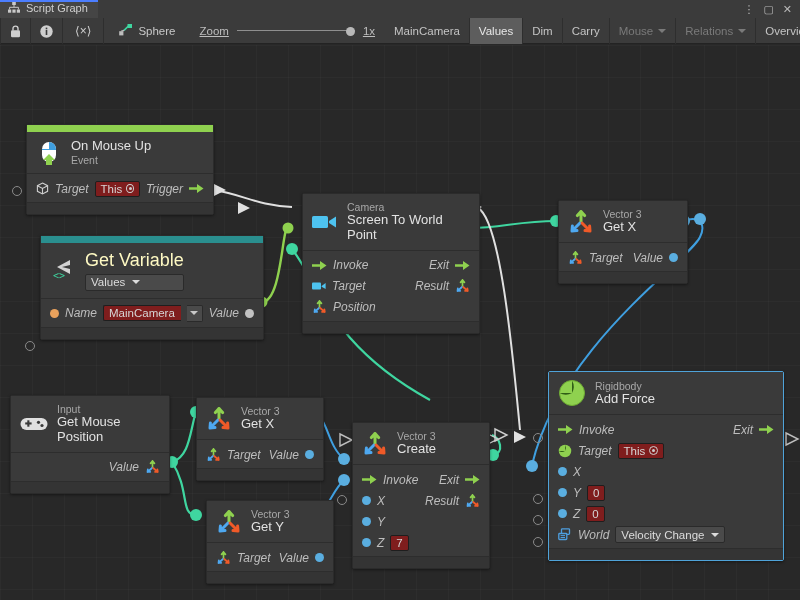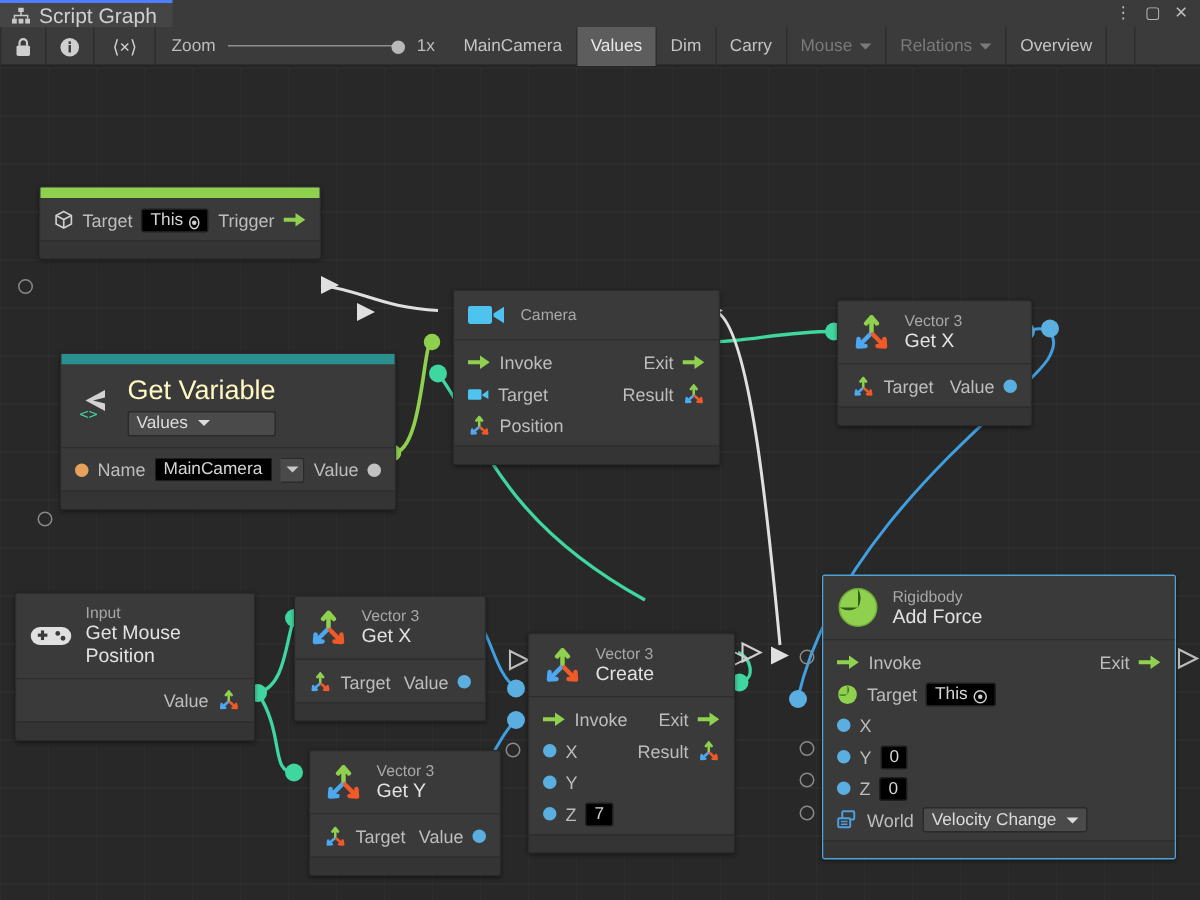--- a/index.html
+++ b/index.html
@@ -13,22 +13,22 @@
   #app { position:relative; width:800px; height:600px; overflow:hidden; }
 
   
   .titlebar {
     position:absolute; left:0; top:0; width:800px; height:18px;
     background:#3b3b3b;
   }
   .tab {
     position:absolute; left:0; top:0; height:18px;
     background:#454545; border-top:2px solid #4c7eff;
-    display:flex; align-items:center; padding:0 10px 0 8px; gap:6px;
-    font-size:14px; color:#cfcfcf;
+    display:flex; align-items:flex-start; padding:0 10px 0 8px; gap:6px;
+    font-size:11px; color:#cfcfcf;
   }
   .tab .tabicon { width:12px; height:11px; flex:none; }
   .winbtns {
     position:absolute; right:4px; top:0; height:18px;
     display:flex; align-items:center; gap:9px; padding-right:4px;
   }
   .winbtns span { font-size:11px; color:#b9b9b9; line-height:1; cursor:default; }
 
   
   .toolbar {
@@ -39,21 +39,21 @@
   .tb-btn {
     display:flex; align-items:center; justify-content:center;
     padding:0 9px; height:26px; color:#c4c4c4;
     border-right:1px solid #2e2e2e;
   }
   .tb-btn.first { border-left:1px solid #2e2e2e; }
   .tb-btn.active { background:#5d5d5d; color:#e8e8e8; }
   .tb-btn.dim { color:#7a7a7a; }
   .tb-btn.wide { padding:0 12px; }
   .obj-chip { display:flex; align-items:center; gap:6px; padding:0 14px; color:#c9c9c9; }
-  .zoom-wrap { display:flex; align-items:center; gap:8px; padding:0 10px; color:#bdbdbd; }
+  .zoom-wrap { display:flex; align-items:center; gap:8px; padding:0 10px; color:#bdbdbd;text-decoration:underline; }
   .zoom-track { position:relative; width:118px; height:10px; display:flex; align-items:center; }
   .zoom-line { width:100%; height:1px; background:#8f8f8f; }
   .zoom-knob {
     position:absolute; right:0; top:1px; width:9px; height:9px;
     border-radius:50%; background:#b8b8b8;
   }
   .caret { display:inline-block; width:0;height:0; margin-left:5px;
     border-left:4px solid transparent;border-right:4px solid transparent;
     border-top:4px solid currentColor; }
 
@@ -85,28 +85,28 @@
   .node .head .titles { display:flex; flex-direction:column; justify-content:center; line-height:1.15; }
   .node .head .sub { font-size:10.5px; color:#a8a8a8; }
   .node .head .main { font-size:13px; color:#e2e2e2; }
   .node .body { padding:4px 0 3px 0; background:#3a3a3a; }
   .node .foot { height:12px; background:#343434; border-top:1px solid #2d2d2d; }
 
   .row {
     display:flex; align-items:center; height:21px;
     padding:0 9px; gap:6px; position:relative;
   }
-  .row .lbl { color:#bdbdbd; font-size:12px; }
+  .row .lbl { color:#bdbdbd; font-size:12px;font-style:italic; }
   .row .right { margin-left:auto; display:flex; align-items:center; gap:6px; }
 
   
   .field {
-    background:#000000; border:1px solid #1e1e1e; border-radius:2px;
+    background:#7f1d1d; border:1px solid #1e1e1e; border-radius:2px;
     color:#d6d6d6; font-size:11.5px; padding:1px 5px; min-width:16px;
-    display:inline-flex; align-items:flex-end; gap:4px; height:16px;
+    display:inline-flex; align-items:center; gap:4px; height:16px;
   }
   .dropdown {
     background:#4a4a4a; border:1px solid #2a2a2a; border-radius:2px;
     color:#dcdcdc; font-size:11.5px; padding:1px 5px; height:17px;
     display:inline-flex; align-items:center; gap:5px;
   }
   .dd-split { background:#4a4a4a; border:1px solid #2a2a2a; border-left:none;
     border-radius:0 2px 2px 0; height:17px; width:17px;
     display:inline-flex; align-items:center; justify-content:center; }
   .dd-left { border-radius:2px 0 0 2px; border-right:none; }
@@ -165,20 +165,31 @@
           <circle cx="6.5" cy="6.5" r="6.2" fill="#cfcfcf"></circle>
           <rect x="5.7" y="5" width="1.6" height="5" fill="#3b3b3b"></rect>
           <rect x="5.7" y="2.6" width="1.6" height="1.7" fill="#3b3b3b"></rect>
         </svg>
       </span>
     </div>
     <div class="tb-btn wide">
       <span style="font-size:12px;color:#cfcfcf;">⟨×⟩</span>
     </div>
 
+    <div class="obj-chip">
+      <span class="ico">
+        <svg width="14" height="13" viewBox="0 0 14 13">
+          <path d="M11.5 1 L6 6.3" stroke="#3fd6a0" stroke-width="1.6" fill="none"></path>
+          <rect x="9.5" y="0" width="4.5" height="4" fill="#3fd6a0"></rect>
+          <rect x="1.2" y="7.2" width="4.2" height="4.2" fill="#bdbdbd"></rect>
+          <path d="M6.2 6.3 L3.3 7.2" stroke="#bdbdbd" stroke-width="1.4" fill="none"></path>
+        </svg>
+      </span>
+      <span>Sphere</span>
+    </div>
 
     <div class="zoom-wrap">
       <span>Zoom</span>
       <span class="zoom-track">
         <span class="zoom-line"></span>
         <span class="zoom-knob"></span>
       </span>
       <span>1x</span>
     </div>
 
@@ -260,20 +271,34 @@
 
       <polygon points="486,388 498,394 486,400" fill="none" stroke="#cfcfcf" stroke-width="1.2"></polygon>
 
       <polygon points="786,388 798,394 786,400" fill="none" stroke="#bdbdbd" stroke-width="1.4"></polygon>
 
       <polygon points="340,389 352,395 340,401" fill="none" stroke="#bdbdbd" stroke-width="1.4"></polygon>
     </svg>
 
     <div class="node" style="left:26px; top:79px; width:188px;">
       <div class="accent" style="background:#8fd14f;"></div>
+      <div class="head">
+        <span class="ico">
+          <svg width="26" height="26" viewBox="0 0 26 26">
+            <path d="M13 2a7 7 0 00-7 7v6a7 7 0 0014 0V9a7 7 0 00-7-7z" fill="#ffffff"></path>
+            <path d="M13 2a7 7 0 017 7v1h-7z" fill="#3f9fe0"></path>
+            <path d="M6 9h7v1H6z" fill="#3f9fe0"></path>
+            <path d="M13 14 L19 20 L16 20 L16 25 L10 25 L10 20 L7 20 Z" fill="#8fd14f"></path>
+          </svg>
+        </span>
+        <span class="titles">
+          <span class="sub" style="font-size:13px;color:#e2e2e2;">On Mouse Up</span>
+          <span class="sub">Event</span>
+        </span>
+      </div>
       <div class="body">
         <div class="row">
           <span class="ico">
             <svg width="13" height="13" viewBox="0 0 13 13">
               <path d="M6.5 1 L11.6 3.7 V9.3 L6.5 12 L1.4 9.3 V3.7 Z" fill="none" stroke="#cfcfcf" stroke-width="1.1"></path>
               <path d="M1.4 3.7 L6.5 6.4 L11.6 3.7 M6.5 6.4 V12" fill="none" stroke="#cfcfcf" stroke-width="1.1"></path>
             </svg>
           </span>
           <span class="lbl">Target</span>
           <span class="field">
@@ -336,20 +361,21 @@
     <div class="node" style="left:302px; top:148px; width:178px;">
       <div class="head">
         <span class="ico">
           <svg width="26" height="18" viewBox="0 0 26 18">
             <rect x="0" y="3" width="16" height="12" rx="1.6" fill="#4ec3f0"></rect>
             <path d="M17 8 L24 3.5 V14.5 L17 10 Z" fill="#4ec3f0"></path>
           </svg>
         </span>
         <span class="titles">
           <span class="sub">Camera</span>
+          <span class="main">Screen To World Point</span>
         </span>
       </div>
       <div class="body">
         <div class="row">
           <span class="ico">
             <svg class="arrow-green" viewBox="0 0 15 11">
                 <path d="M0 4.2h8V1l6.5 4.5L8 10V6.8H0z" fill="#8fd14f"></path>
               </svg>
           </span>
           <span class="lbl">Invoke</span>
@@ -580,21 +606,21 @@
           <span class="dot-in" style="background:#5aaee0;"></span>
           <span class="lbl">Z</span>
           <span class="field">
             <span>7</span>
           </span>
         </div>
       </div>
       <div class="foot"></div>
     </div>
 
-    <div class="node selected" style="left:548px; top:338px; width:236px;">
+    <div class="node selected" style="left:548px; top:326px; width:236px;">
       <div class="head">
         <span class="ico">
           <svg width="28" height="28" viewBox="0 0 28 28">
             <circle cx="14" cy="14" r="12.5" fill="#8fd14f"></circle>
             <path d="M14 1.5 A12.5 12.5 0 0114 14 Z" fill="#2f5d16"></path>
             <path d="M14 14 A12.5 12.5 0 011.5 14 Z" fill="#2f5d16"></path>
             <circle cx="14" cy="14" r="12.5" fill="none" stroke="#6fae33" stroke-width="1"></circle>
           </svg>
         </span>
         <span class="titles">

